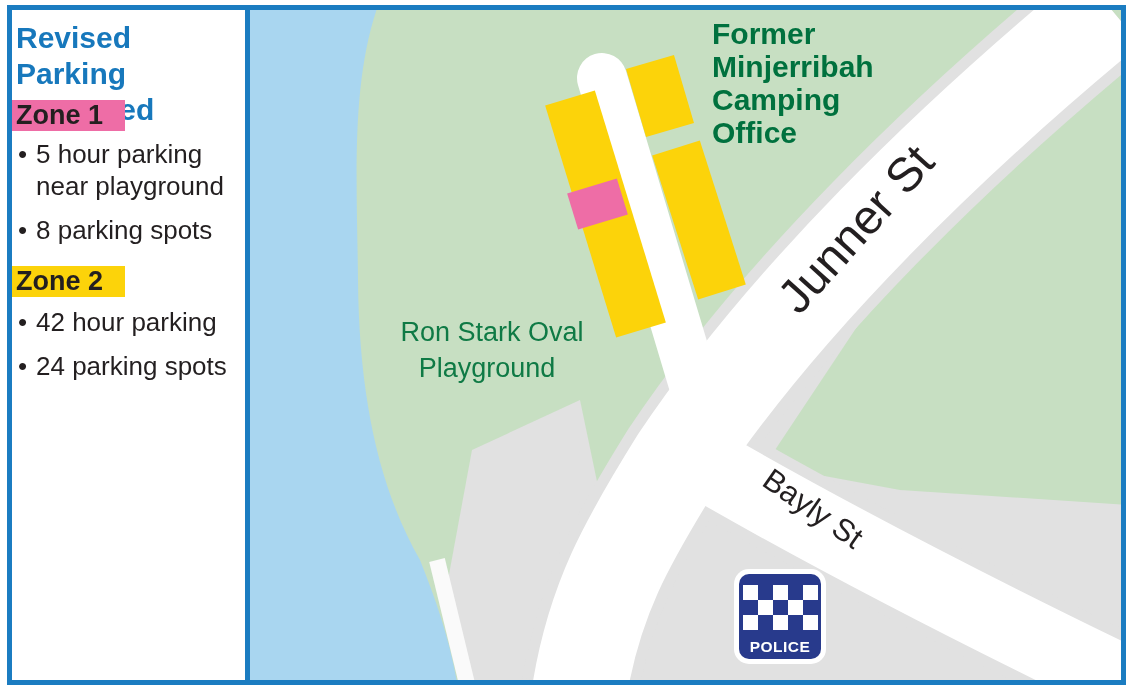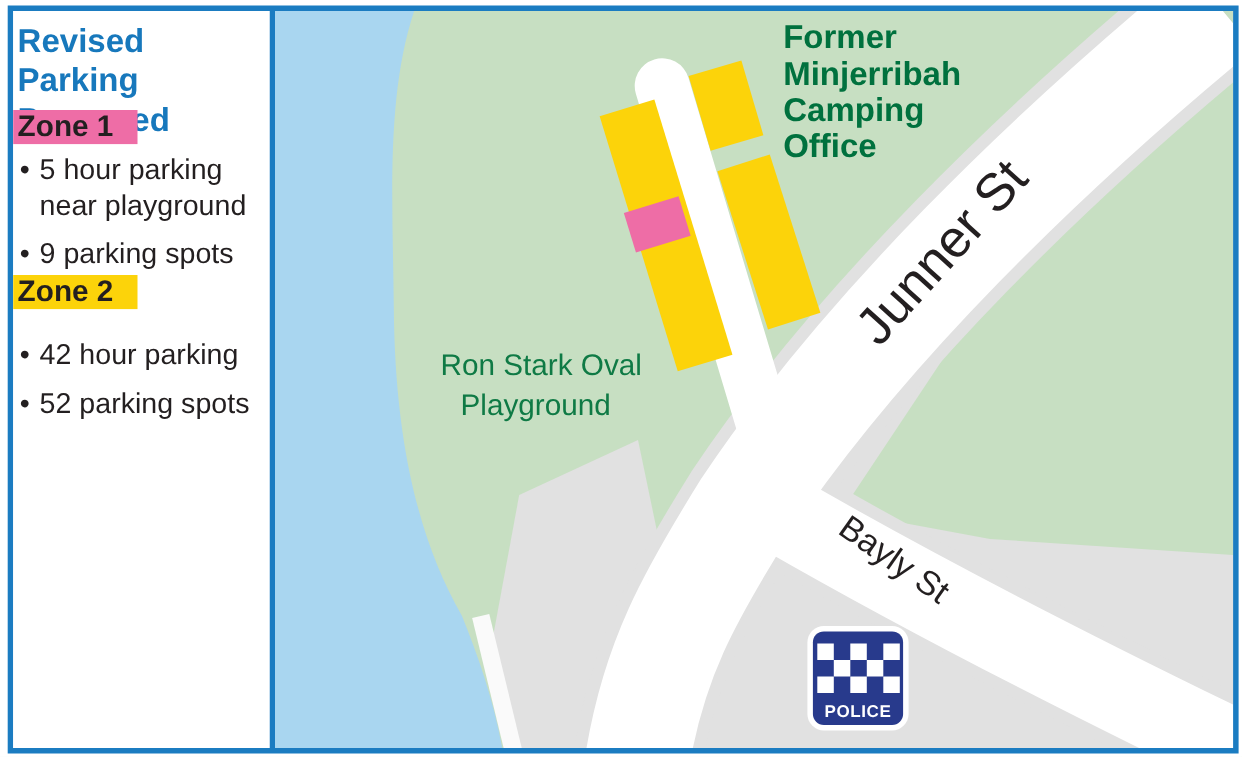--- a/index.html
+++ b/index.html
@@ -9,21 +9,21 @@
          border:5px solid #1b7cc1;display:flex;background:#ffffff;}
   .sidebar{width:233px;position:relative;background:#ffffff;flex:none;}
   .divider{width:5px;background:#1b7cc1;flex:none;}
   .mapwrap{flex:1;position:relative;}
   .mapwrap svg{display:block;width:100%;height:100%;}
 
   .sb-title{position:absolute;left:4px;top:10px;width:214px;
             font-size:30px;font-weight:bold;line-height:36px;color:#1778bc;}
   .zone-hl{position:absolute;left:0;width:113px;height:31px;}
   .zone-hl.z1{top:90px;background:#ee6da6;}
-  .zone-hl.z2{top:240px;background:#fcd30a;}
+  .zone-hl.z2{top:256px;background:#fcd30a;}
   .zone-hl span{display:block;padding-left:4px;font-size:27px;font-weight:bold;
                 line-height:31px;color:#231f20;}
   ul.sb-list{position:absolute;left:6px;margin:0;padding:0;list-style:none;width:210px;}
   ul.sb-list.l1{top:128px;}
   ul.sb-list.l2{top:296px;}
   ul.sb-list li{position:relative;padding-left:18px;font-size:26px;line-height:32px;
                 color:#231f20;margin-bottom:12px;}
   ul.sb-list li .bullet{position:absolute;left:0;top:0;}
 
   text{font-family:"Liberation Sans","DejaVu Sans",sans-serif;}
@@ -44,35 +44,35 @@
     <div class="zone-hl z1">
       <span>Zone 1</span>
     </div>
     <ul class="sb-list l1">
       <li>
         <span class="bullet">•</span>
         <span>5 hour parking near playground</span>
       </li>
       <li>
         <span class="bullet">•</span>
-        <span>9 parking spots</span>
+        <span>8 parking spots</span>
       </li>
     </ul>
 
     <div class="zone-hl z2">
       <span>Zone 2</span>
     </div>
     <ul class="sb-list l2">
       <li>
         <span class="bullet">•</span>
         <span>42 hour parking</span>
       </li>
       <li>
         <span class="bullet">•</span>
-        <span>52 parking spots</span>
+        <span>24 parking spots</span>
       </li>
     </ul>
   </div>
 
   <div class="divider"></div>
 
   <div class="mapwrap">
     <svg viewBox="250 10 871 670" preserveAspectRatio="none">
 
       <rect x="250" y="10" width="871" height="670" fill="#c7dfc2"></rect>

